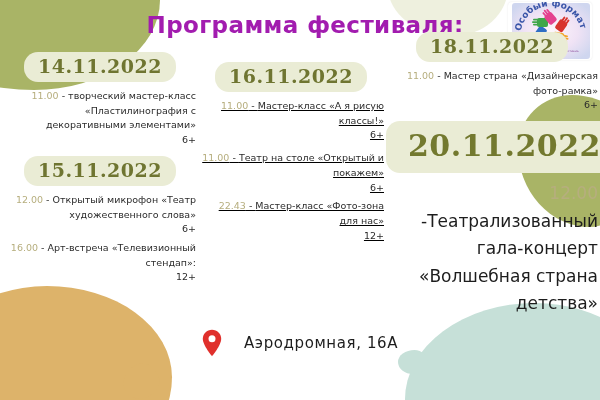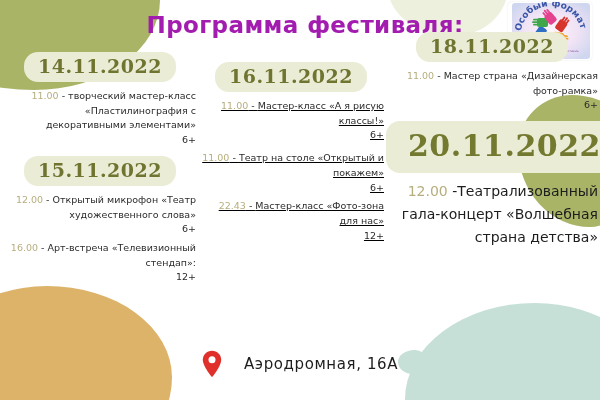--- a/index.html
+++ b/index.html
@@ -132,30 +132,30 @@
   }
   .event .time {
     color: #b6ae7e;
   }
   .event .age {
     display: block;
     color: #2b2b2b;
   }
 
   .event.large {
-    font-size: 14px;
+    font-size: 17px;
     line-height: 1.62;
     color: #1d1d1d;
   }
   .event.large .time { color: #b6ae7e; }
 
   
   #address-row {
     position: absolute;
-    left: 150px; top: 350px;
+    left: 150px; top: 329px;
     width: 300px;
     display: flex;
     align-items: center;
     justify-content: center;
     gap: 22px;
   }
   #pin-icon { flex: 0 0 auto; line-height: 0; }
   #address-text {
     color: #1d1d1d;
     font-family: "DejaVu Sans", sans-serif;

